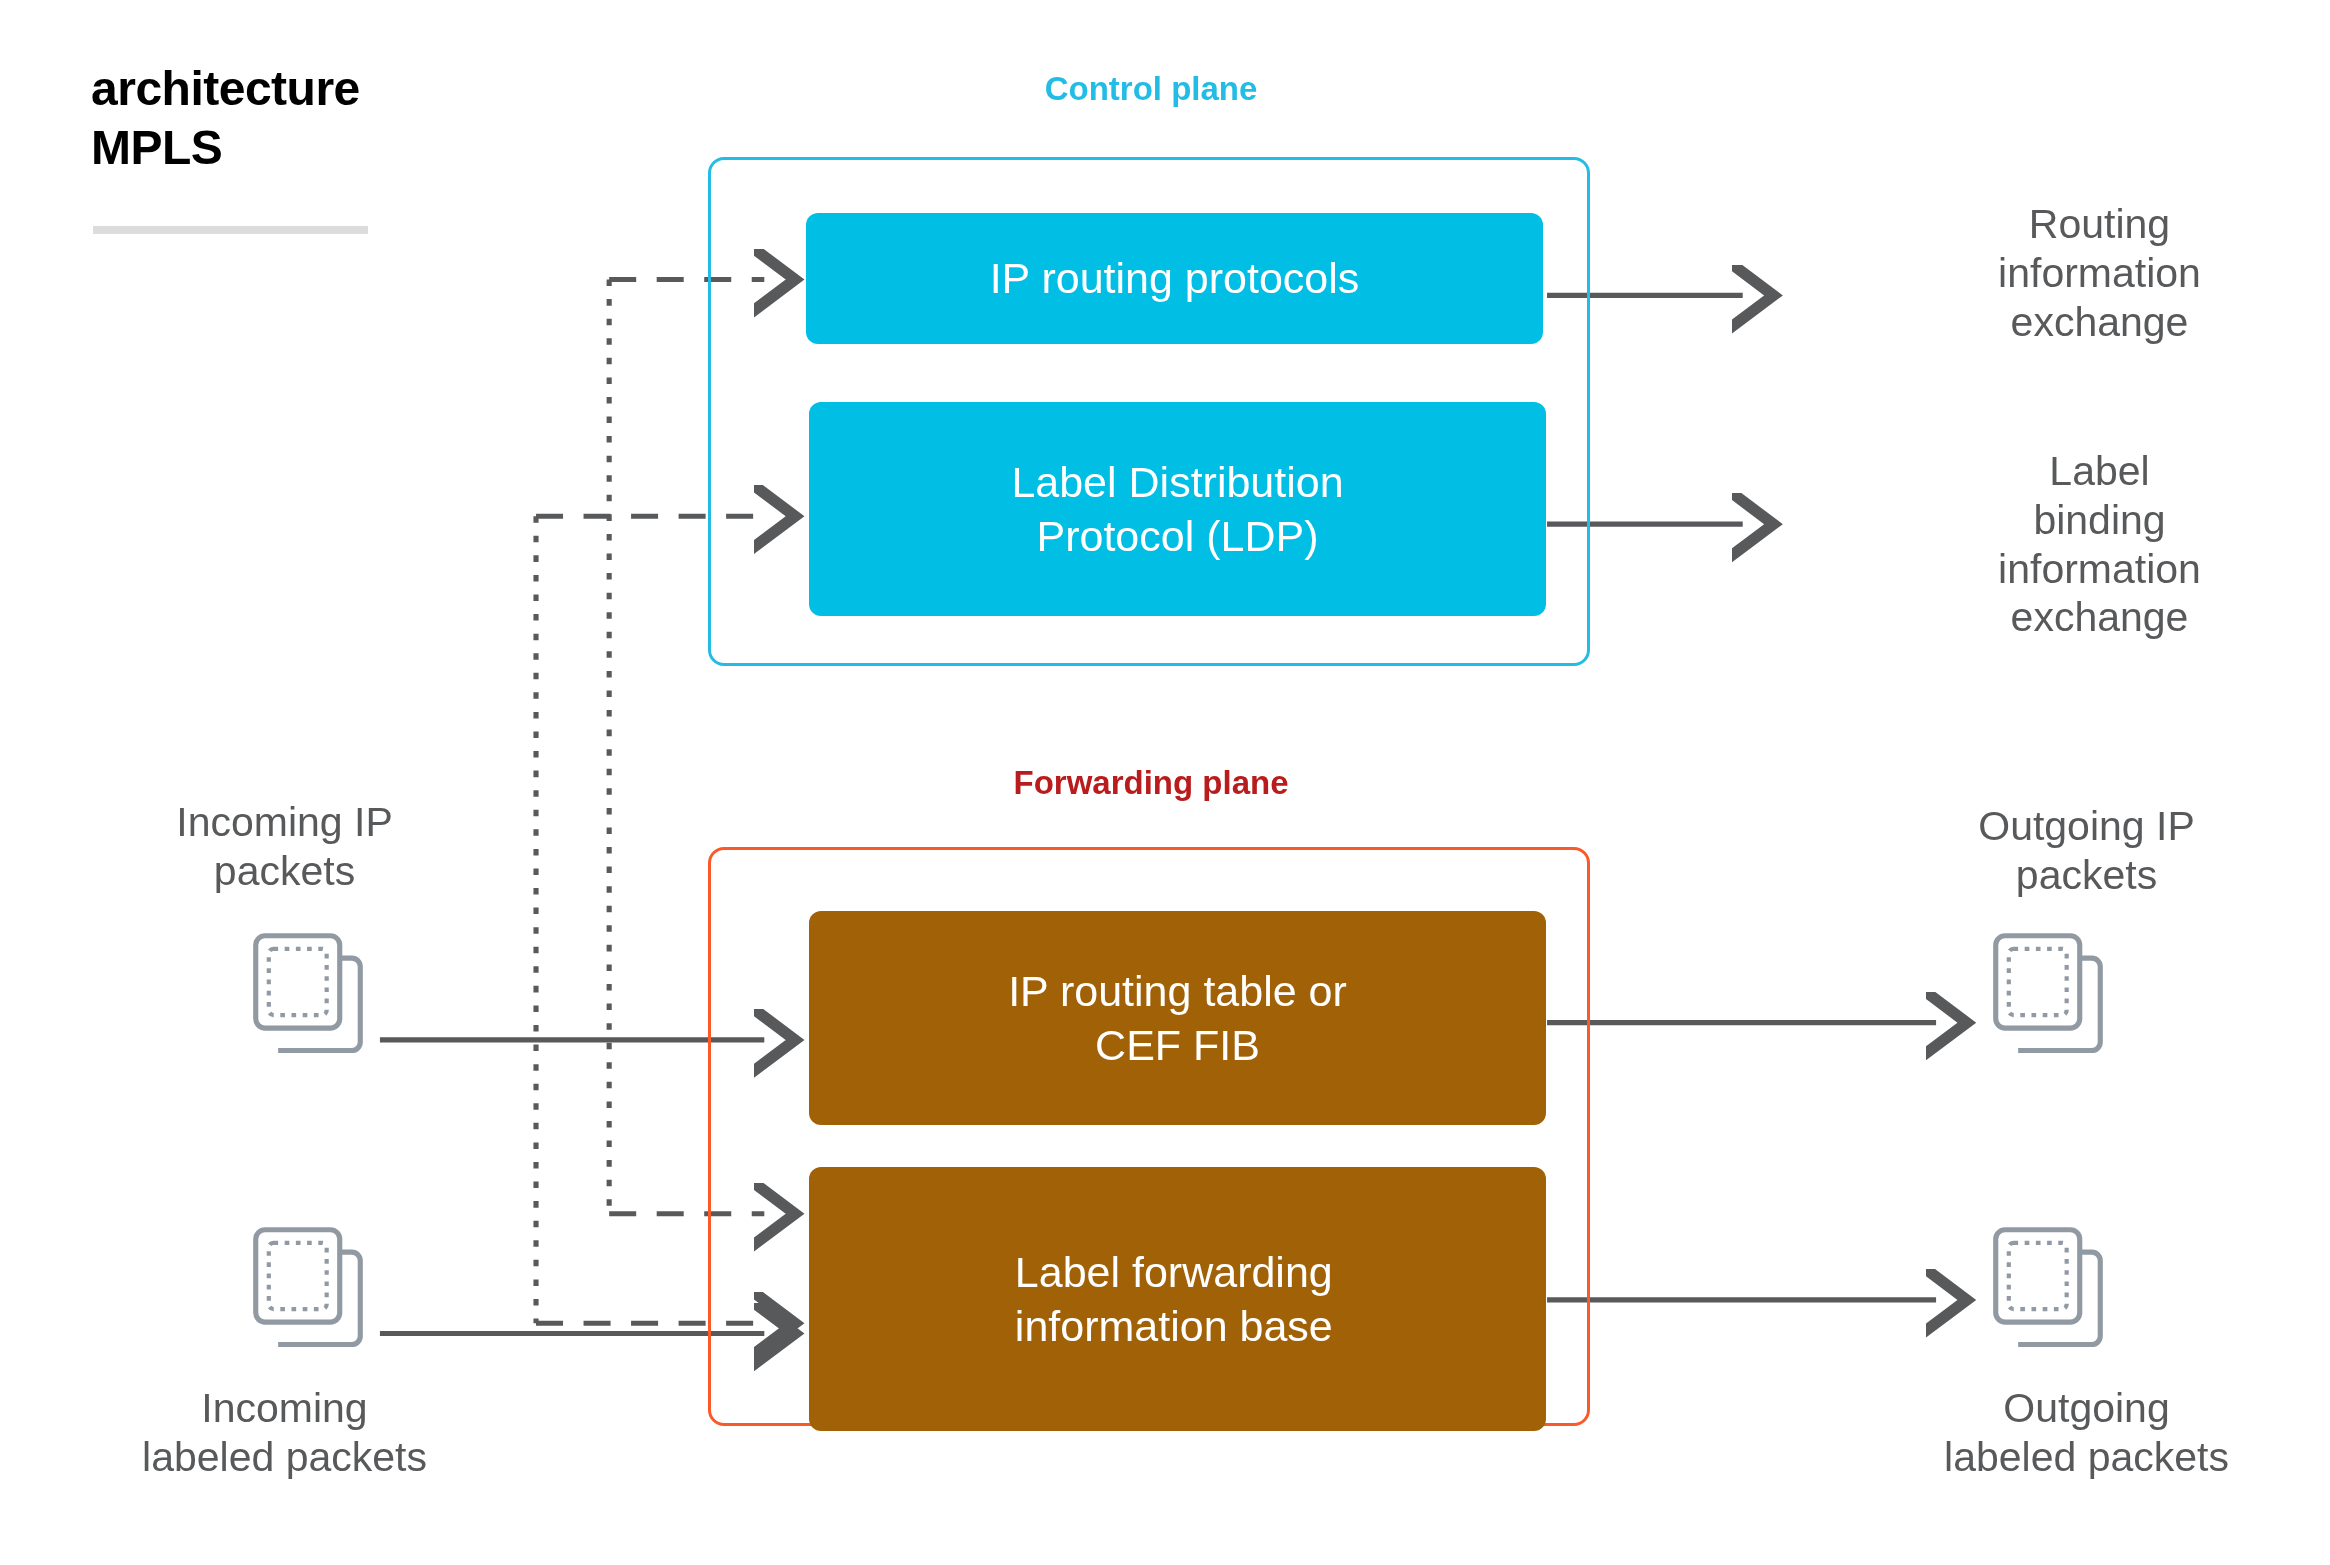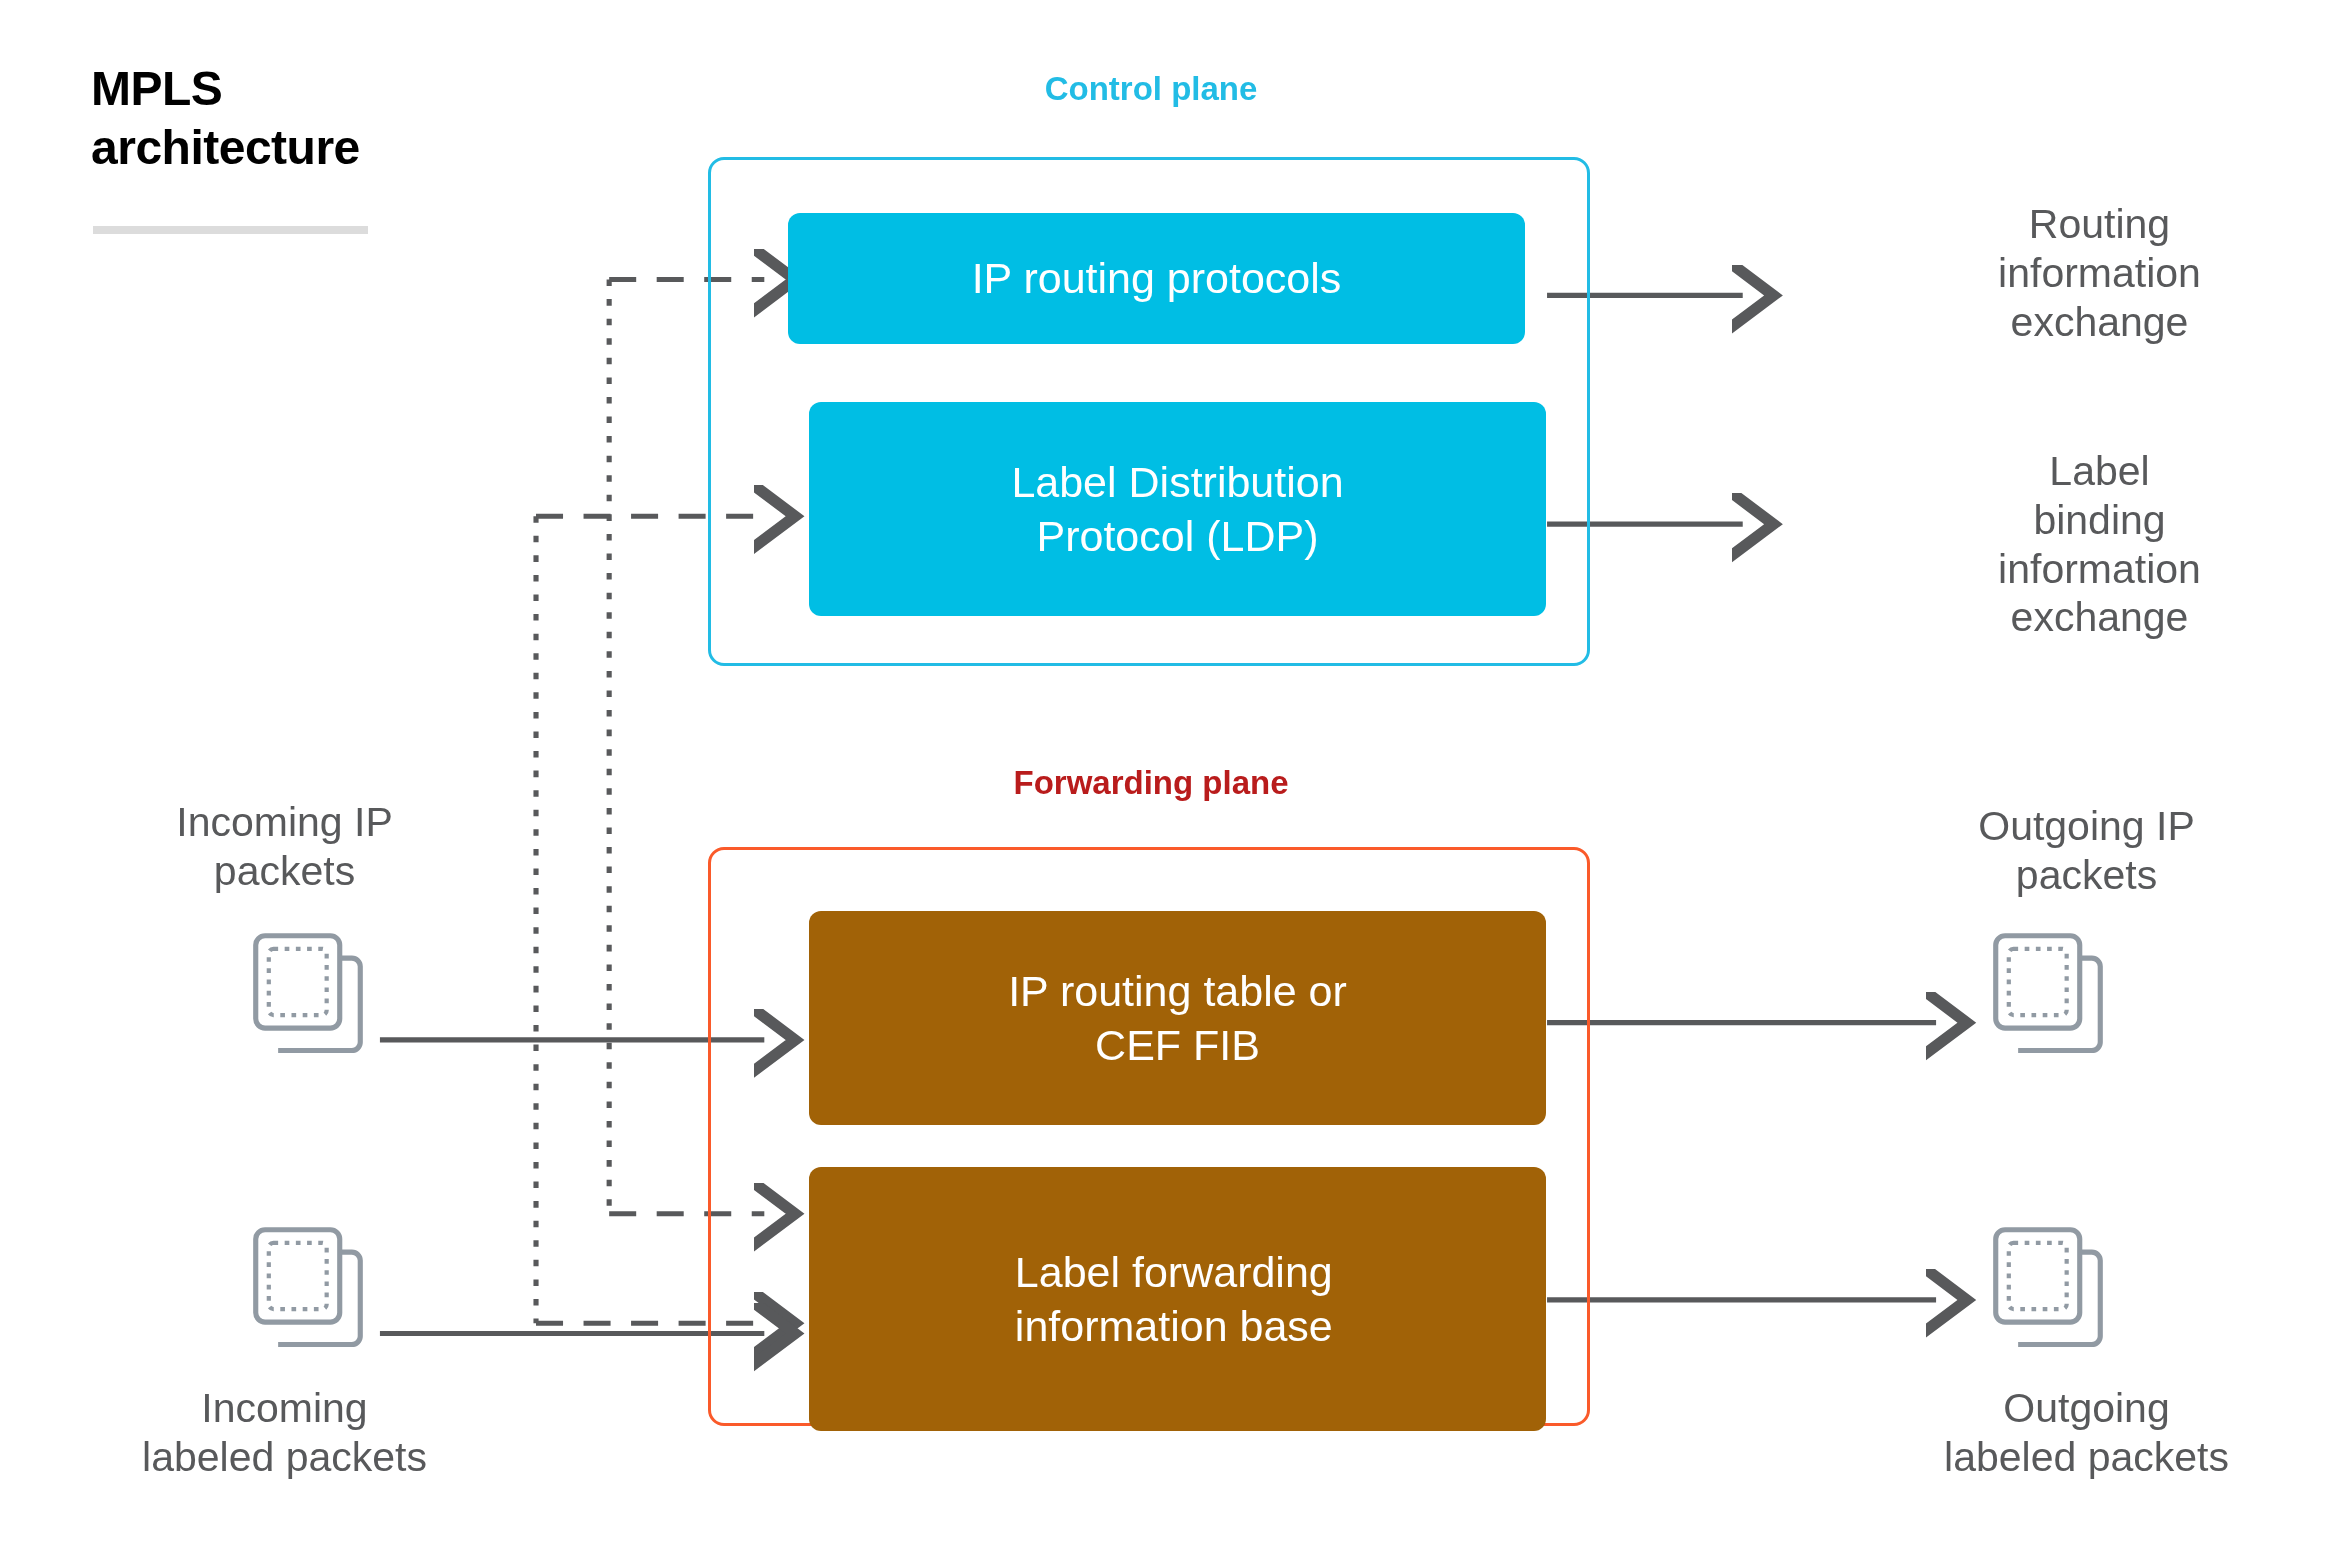--- a/index.html
+++ b/index.html
@@ -92,21 +92,21 @@
     text-align: center;
     color: #ffffff;
     font-size: 43px;
     line-height: 1.26;
     padding: 0 21.4px;
     box-sizing: border-box;
   }
   .node-blue { background: #00BEE4; }
   .node-orange { background: #a16207; }
 
-  #box-ip-routing-protocols { left: 788px; top: 213px;  width: 737px; height: 131px; }
+  #box-ip-routing-protocols { left: 806px; top: 213px;  width: 737px; height: 131px; }
   #box-ldp                  { left: 809px; top: 402px;  width: 737px; height: 214px; }
   #box-ip-routing-table     { left: 809px; top: 911px; width: 737px; height: 214px; }
   #box-lfib                 { left: 809px; top: 1167px; width: 737px; height: 264px; padding-left: 14px; }
 
   
   .side-label {
     font-size: 41px;
     line-height: 1.19;
     color: #58595B;
     text-align: center;
@@ -158,22 +158,22 @@
     <path d="M3320,634 L3740,634" fill="none" stroke="#58595B" stroke-width="11" marker-end="url(#arrowOpen)"></path>
 
     <path d="M3320,1125 L3740,1125" fill="none" stroke="#58595B" stroke-width="11" marker-end="url(#arrowOpen)"></path>
 
     <path d="M3320,2195 L4155,2195" fill="none" stroke="#58595B" stroke-width="11" marker-end="url(#arrowOpen)"></path>
 
     <path d="M3320,2790 L4155,2790" fill="none" stroke="#58595B" stroke-width="11" marker-end="url(#arrowOpen)"></path>
   </svg>
 
   <div class="abs" id="title">
+    <div>architecture</div>
     <div>MPLS</div>
-    <div>architecture</div>
   </div>
   <div class="abs" id="title-rule"></div>
 
   <div class="abs plane-caption" id="control-caption">Control plane</div>
   <div class="abs plane-box" id="control-plane-box"></div>
 
   <div class="abs node-box node-blue" id="box-ip-routing-protocols">
     <span>IP routing protocols</span>
   </div>
 

